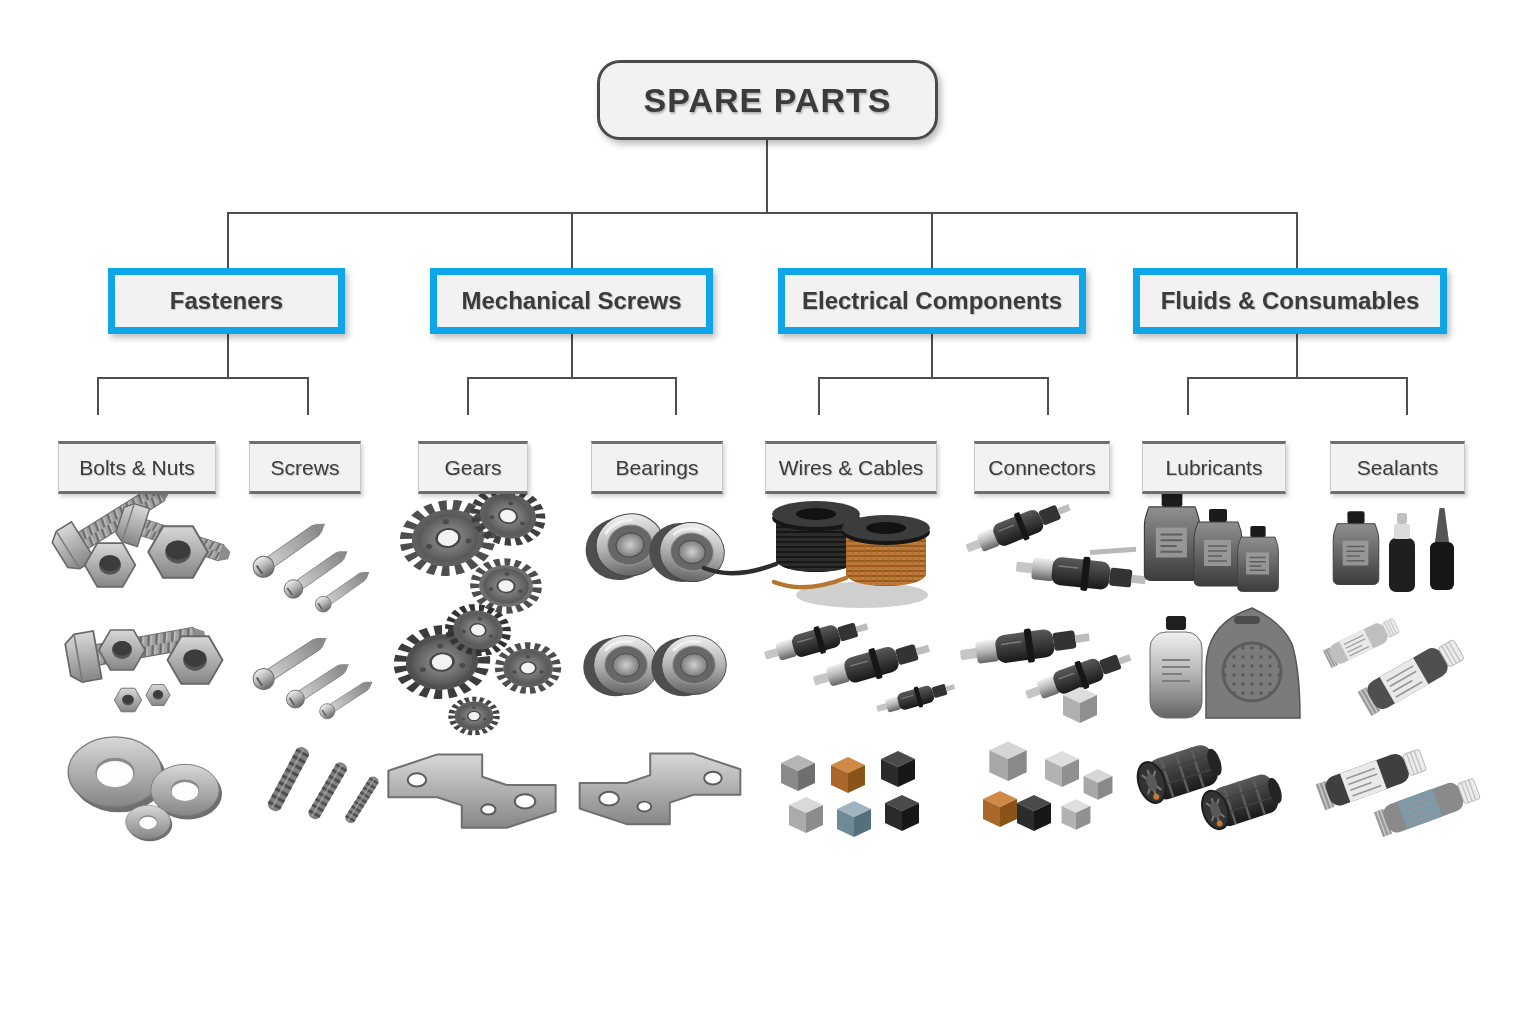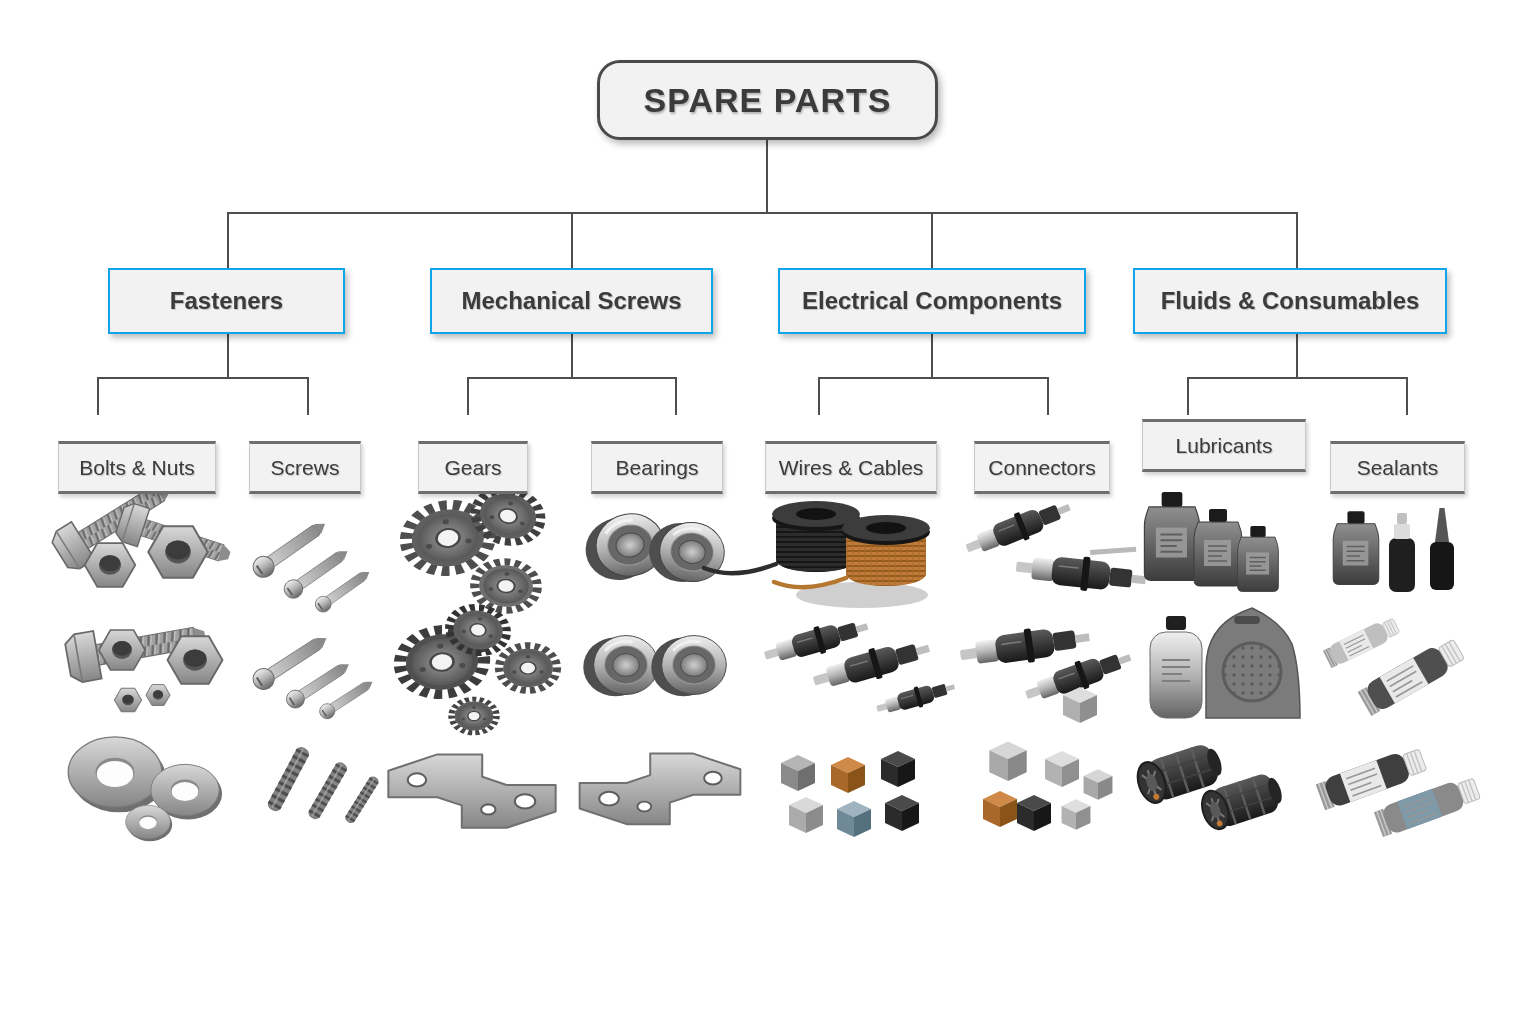--- a/index.html
+++ b/index.html
@@ -5,21 +5,21 @@
   html,body{margin:0;padding:0;background:#ffffff;}
   body{width:1536px;height:1024px;position:relative;overflow:hidden;
        font-family:"Liberation Sans","DejaVu Sans",sans-serif;color:#3b3b3b;}
   .stage{position:absolute;inset:0;}
   
   .node{position:absolute;display:flex;align-items:center;justify-content:center;
         background:#f2f2f2;box-sizing:border-box;text-align:center;}
   .root-box{border:3px solid #4a4a4a;box-shadow:3px 4px 7px rgba(0,0,0,.28);
         font-size:34px;font-weight:bold;letter-spacing:1px;
         text-shadow:1px 2px 2px rgba(0,0,0,.25);}
-  .cat-box{border:2px solid #0ea5e9;box-shadow:3px 4px 6px rgba(0,0,0,.25);
+  .cat-box{border:7px solid #0ea5e9;box-shadow:3px 4px 6px rgba(0,0,0,.25);
         font-size:24px;font-weight:bold;text-shadow:1px 1px 1px rgba(0,0,0,.2);}
   .sub-box{border-top:3px solid #6e6e6e;border-bottom:3px solid #6e6e6e;
         border-left:1px solid #c9c9c9;border-right:1px solid #c9c9c9;
         box-shadow:2px 3px 4px rgba(0,0,0,.18);
         font-size:21px;font-weight:normal;text-shadow:1px 1px 1px rgba(0,0,0,.18);margin-top:26px;}
   
   .line{position:absolute;background:#4e4e4e;}
   .h{height:2px;} .v{width:2px;}
   
   svg.photos{position:absolute;left:0;top:0;}
@@ -381,20 +381,20 @@
   </div>
   <div class="node sub-box" style="left:591px;top:415px;width:132px;height:53px;">
     <span>Bearings</span>
   </div>
   <div class="node sub-box" style="left:765px;top:415px;width:172px;height:53px;">
     <span>Wires &amp; Cables</span>
   </div>
   <div class="node sub-box" style="left:974px;top:415px;width:136px;height:53px;">
     <span>Connectors</span>
   </div>
-  <div class="node sub-box" style="left:1142px;top:393px;width:164px;height:53px;">
+  <div class="node sub-box" style="left:1142px;top:415px;width:144px;height:53px;">
     <span>Lubricants</span>
   </div>
   <div class="node sub-box" style="left:1330px;top:415px;width:135px;height:53px;">
     <span>Sealants</span>
   </div>
 
 </div>
 
 </body></html>

